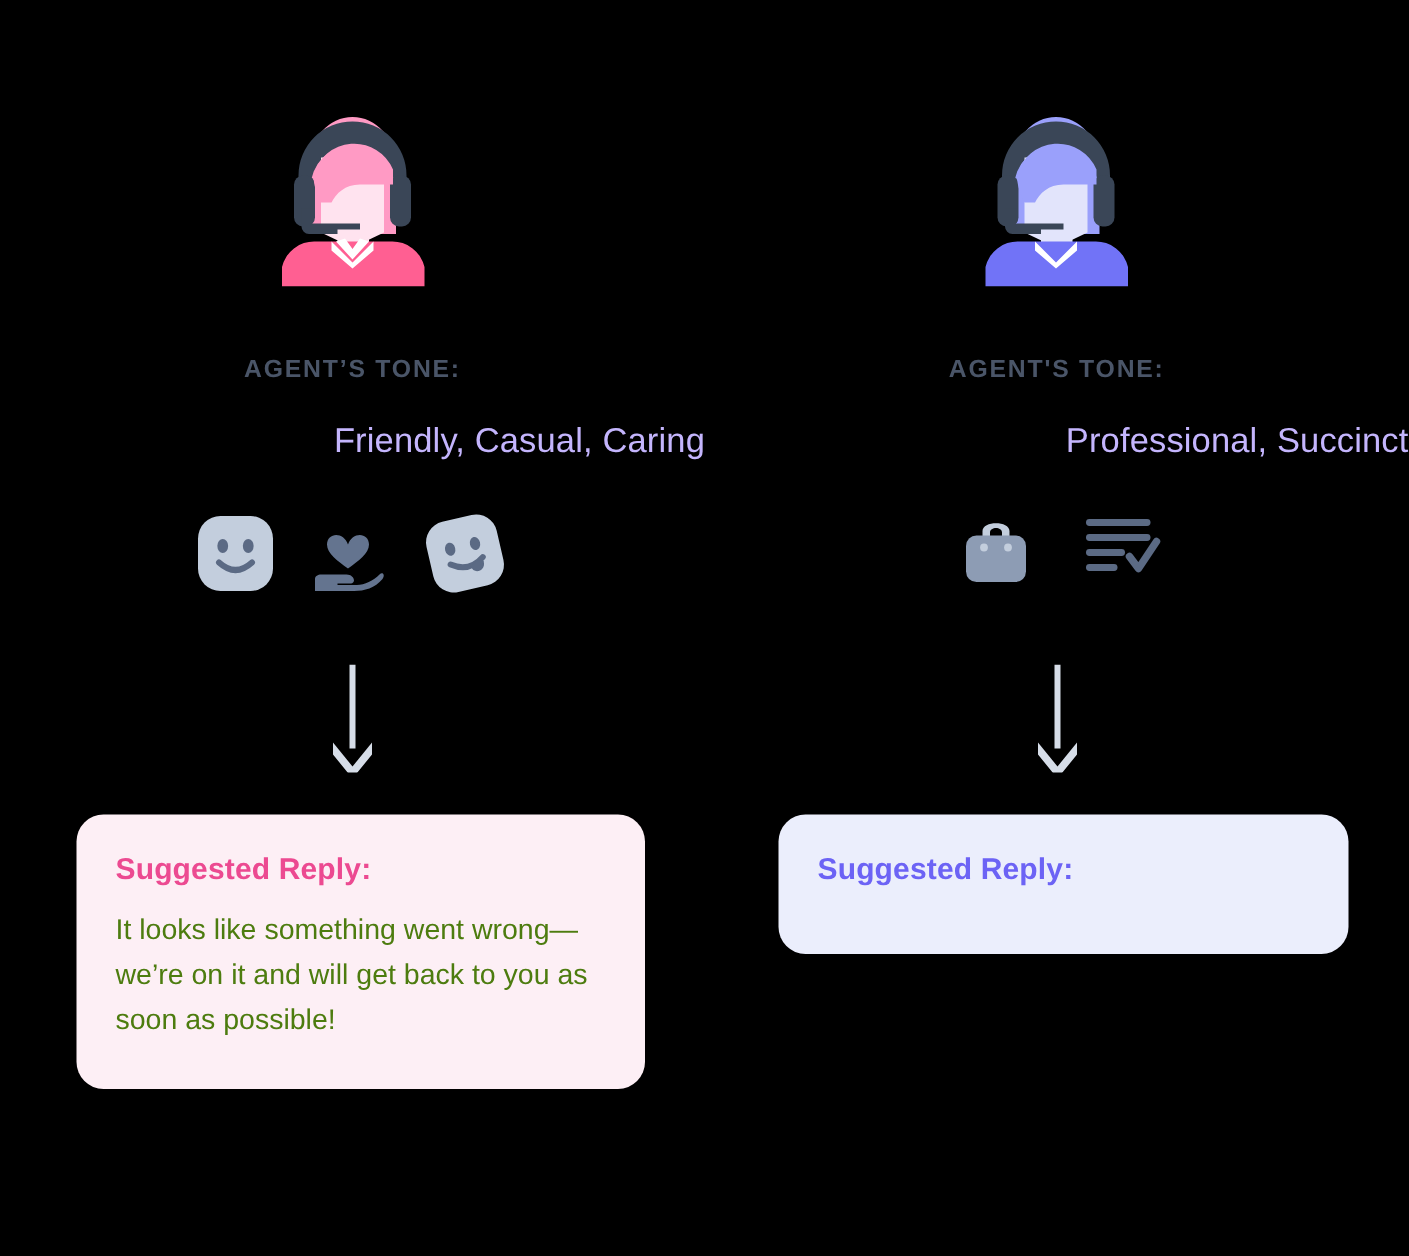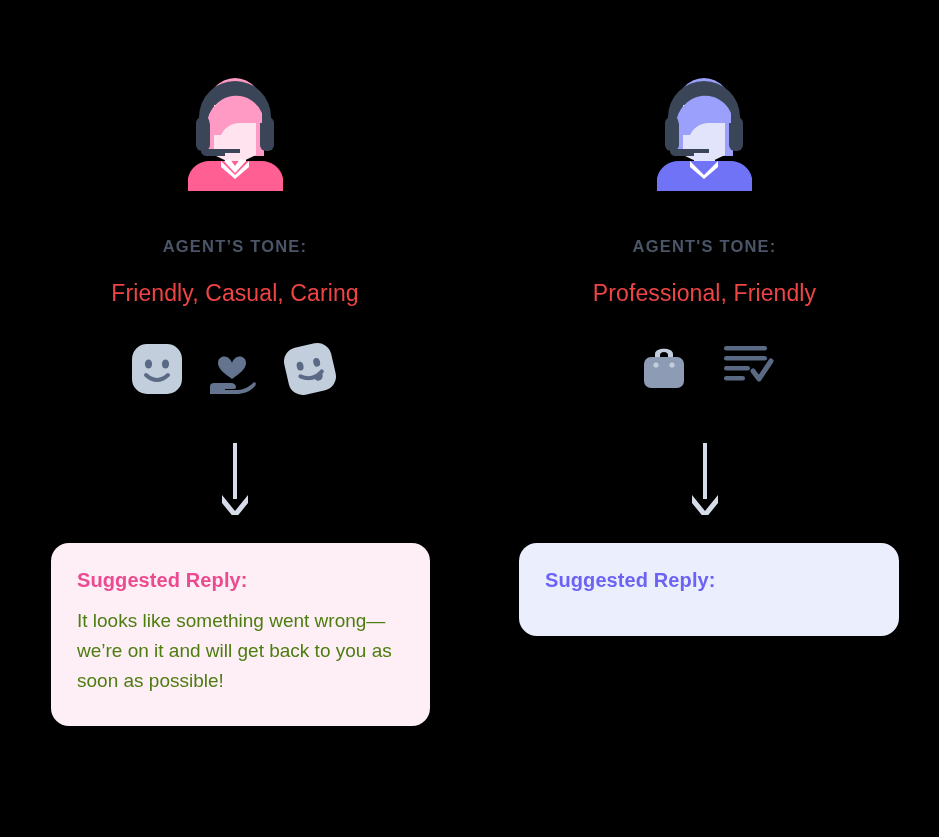--- a/index.html
+++ b/index.html
@@ -24,23 +24,23 @@
     position:absolute; top:237px; width:100%;
     text-align:center;
     font-size:16.5px; font-weight:bold;
     letter-spacing:1.2px;
     color:#4a5568;
   }
   .col-left .tone-label { padding-right:0px; }
 
   .tone-value {
     position:absolute; top:280px; width:100%;
-    text-align:center;
+    text-align:right;
     font-size:23px; font-weight:400;
-    color:#ef4444;
+    color:#c4b5fd;
     letter-spacing:0.1px;
   }
 
   
   .icon-row {
     position:absolute; top:340px; width:100%;
     display:flex; justify-content:center; align-items:center;
     gap:22px;
   }
   .col-right .icon-row { gap:30px; top:336px; }
@@ -162,21 +162,21 @@
         <path d="M36 32 L78 32 L78 82 L57 92 L36 82 Z" fill="#e2e4fb"></path>
         <path d="M31 44 A28 28 0 0 1 84 40 L84 50 L62 50 C52 50 46 56 43 62 L36 62 C33 56 31 50 31 44 Z" fill="#9aa0fb"></path>
         <path d="M23 66 L23 78 A5 5 0 0 0 28 83 L62 83 L62 76 L30 76 L30 66 Z" fill="#3a4657"></path>
         <path d="M47 80 L68 80 L68 96 L47 96 Z" fill="#e2e4fb"></path>
         <path d="M10 118 L10 105 A22 22 0 0 1 32 88 L83 88 A22 22 0 0 1 105 105 L105 118 Z" fill="#7173f7"></path>
         <path d="M43 88 L57 102 L71 88 L71 94 L57 106 L43 94 Z" fill="#ffffff"></path>
       </svg>
     </div>
 
     <div class="tone-label">AGENT'S TONE:</div>
-    <div class="tone-value">Professional, Friendly</div>
+    <div class="tone-value">Professional, Succinct</div>
 
     <div class="icon-row">
       <span class="icon-cell">
         <svg width="56" height="56" viewBox="0 0 56 56">
           <path d="M19 18 C19 11 37 11 37 18 L37 24 L32 24 L32 19 C32 15 24 15 24 19 L24 24 L19 24 Z" fill="#c3cedd"></path>
           <rect x="8" y="21" width="40" height="31" rx="7" fill="#8d9cb4"></rect>
           <circle cx="20" cy="29" r="2.6" fill="#c3cedd"></circle>
           <circle cx="36" cy="29" r="2.6" fill="#c3cedd"></circle>
         </svg>
       </span>

